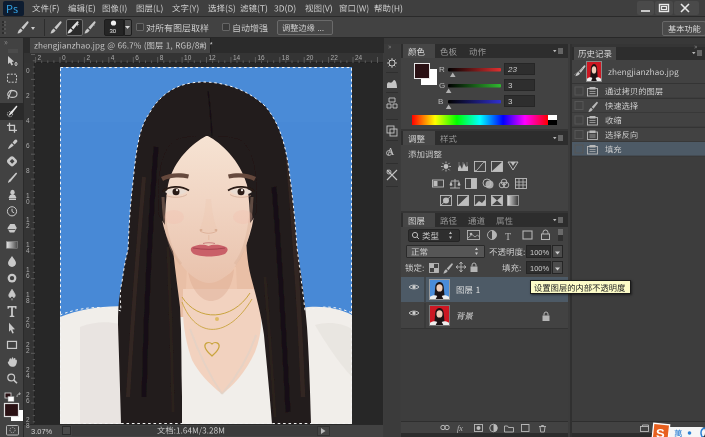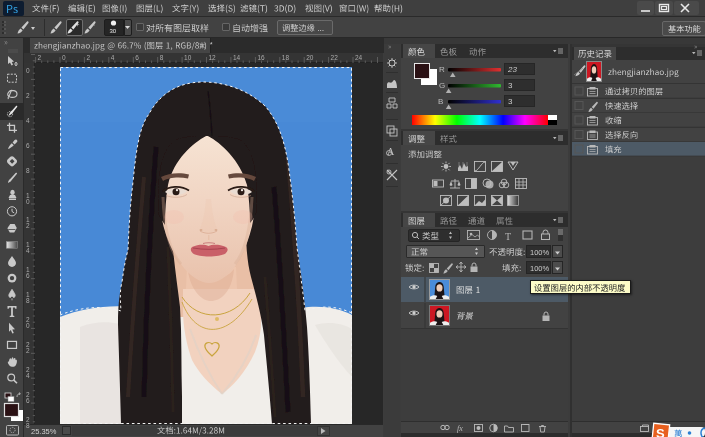--- a/index.html
+++ b/index.html
@@ -18,21 +18,21 @@
     <div style="position:absolute;left:0px;top:38px;width:384px;height:15px;background:#2b2b2b"></div>
     <div style="position:absolute;left:384px;top:38px;width:321px;height:6px;background:#383838"></div>
     <div style="position:absolute;left:30px;top:38px;width:181px;height:15px;background:#454545;border-right:1px solid #222"></div>
     <div style="position:absolute;left:0px;top:38px;width:24px;height:399px;background:#424242;border-right:1px solid #2a2a2a"></div>
     <div style="position:absolute;left:0px;top:103px;width:24px;height:17px;background:#2a2a2a"></div>
     <div style="position:absolute;left:24px;top:53px;width:359px;height:10px;background:#343434;border-bottom:1px solid #222"></div>
     <div style="position:absolute;left:24px;top:53px;width:11px;height:371px;background:#343434;border-right:1px solid #222"></div>
     <div style="position:absolute;left:24px;top:53px;width:11px;height:10px;background:#333333"></div>
     <div style="position:absolute;left:35px;top:63px;width:348px;height:361px;background:#272727"></div>
     <div style="position:absolute;left:24px;top:424px;width:359px;height:13px;background:#424242;border-top:1px solid #282828"></div>
-    <div style="position:absolute;left:31px;top:426.5px;font-size:7.5px;color:#d0d0d0;">25.35%</div>
+    <div style="position:absolute;left:31px;top:426.5px;font-size:7.5px;color:#d0d0d0;">3.07%</div>
     <div style="position:absolute;left:62px;top:426px;width:9px;height:9px;background:#4a4a4a;border:1px solid #2a2a2a"></div>
     <div style="position:absolute;left:72px;top:425.5px;width:245px;height:10.5px;background:#3b3b3b"></div>
     <div style="position:absolute;left:317px;top:425.5px;width:13px;height:10.5px;background:#454545;border:1px solid #333"></div>
     <div style="position:absolute;left:384px;top:44px;width:16px;height:393px;background:#3b3b3b"></div>
     <div style="position:absolute;left:401px;top:44px;width:167px;height:393px;background:#353535"></div>
     <div style="position:absolute;left:401px;top:44px;width:167px;height:14px;background:#2d2d2d"></div>
     <div style="position:absolute;left:403px;top:44px;width:32px;height:14px;background:#464646"></div>
     <div style="position:absolute;left:401px;top:58px;width:167px;height:71px;background:#424242"></div>
     <div style="position:absolute;left:421px;top:69px;width:16px;height:16px;background:#ffffff"></div>
     <div style="position:absolute;left:414px;top:63px;width:16px;height:16px;background:#2a1114;border:1px solid #e8e8e8"></div>

